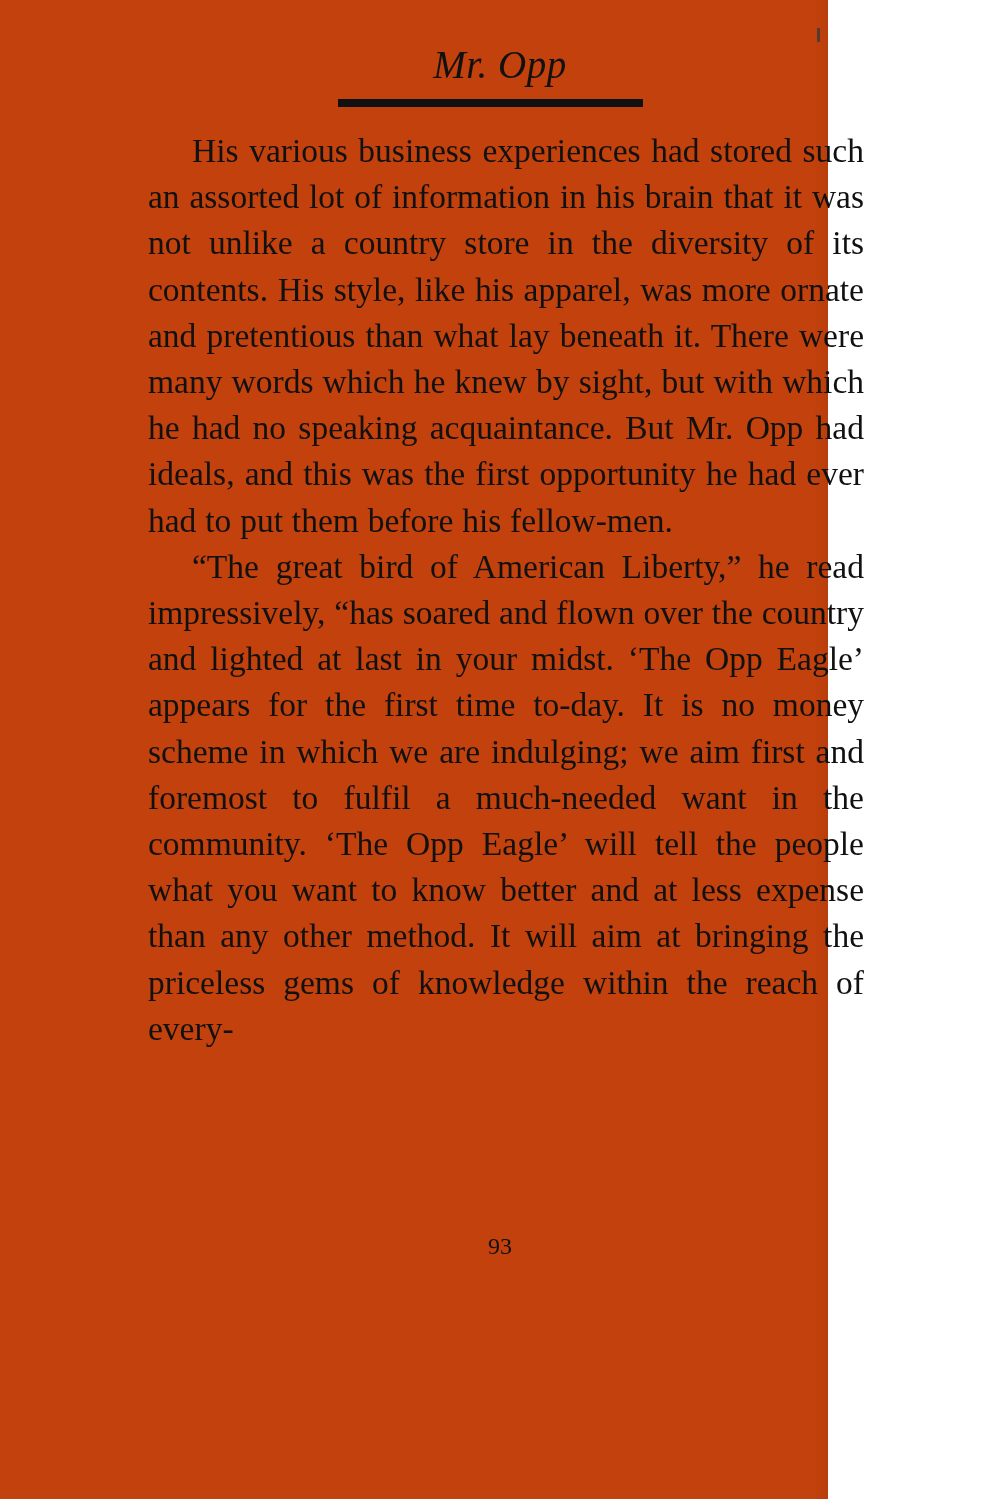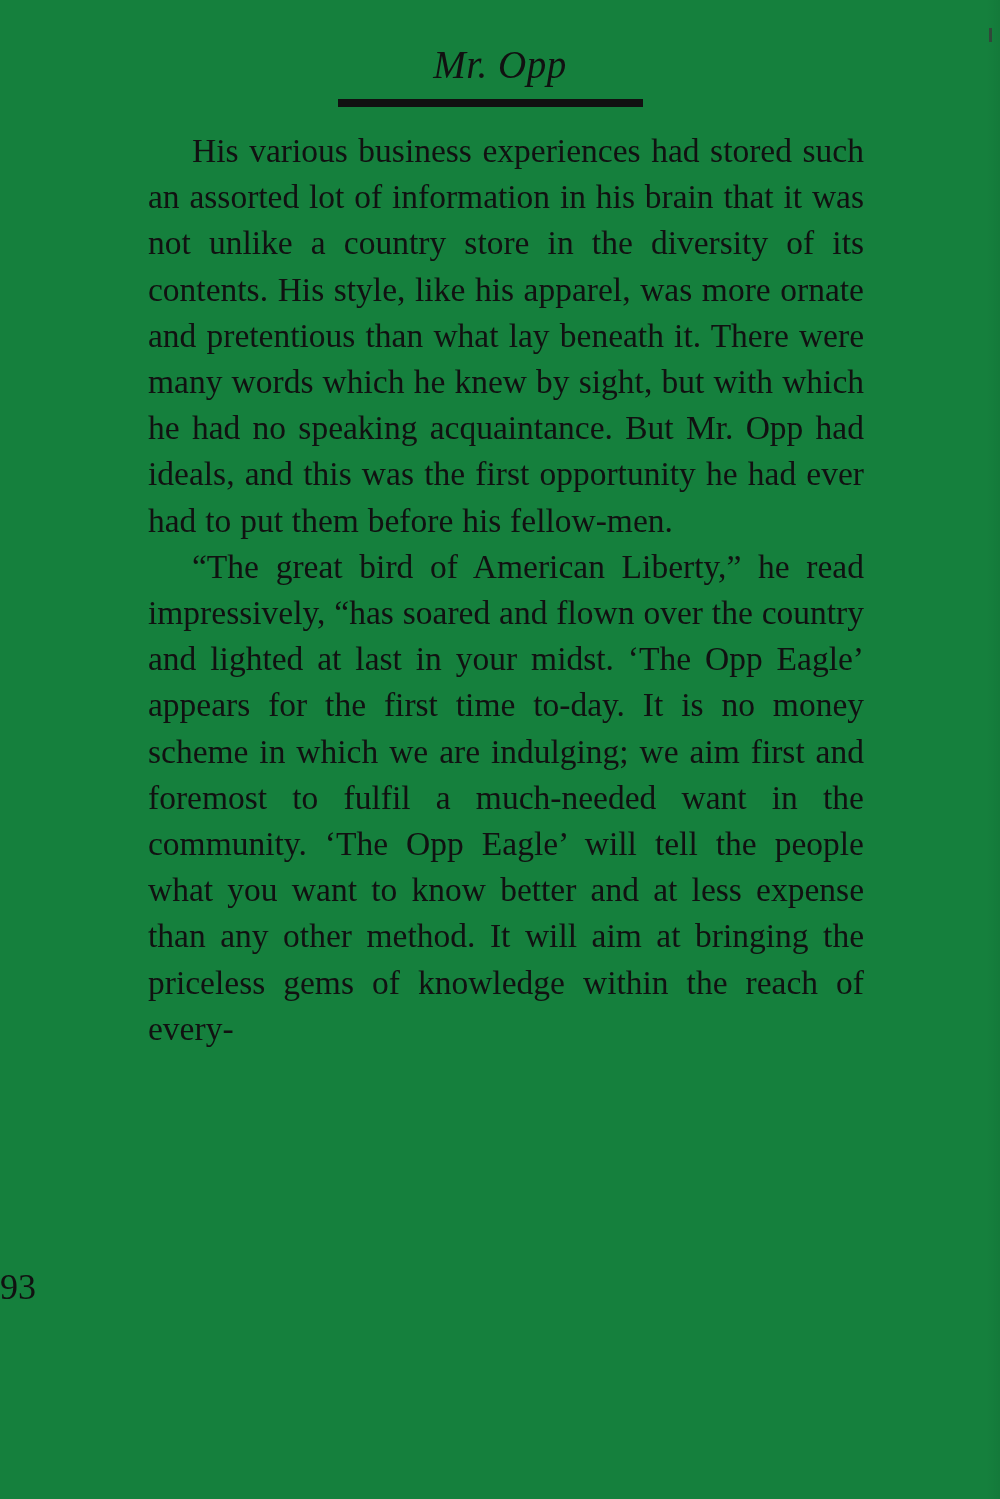--- a/index.html
+++ b/index.html
@@ -11,23 +11,23 @@
     width: 1000px;
     height: 1499px;
     position: relative;
     font-family: "Liberation Serif", "DejaVu Serif", serif;
     color: #111111;
     overflow: hidden;
   }
   .page {
     position: absolute;
     left: 0; top: 0;
-    width: 1000px;
+    width: 828px;
     height: 1499px;
-    background: #15803d;
+    background: #c2410c;
   }
   
   .scan-edge {
     position: absolute;
     right: 0; top: 0;
     width: 14px; height: 1499px;
     background: linear-gradient(to right, rgba(255,255,255,0), rgba(0,0,0,0.05));
     pointer-events: none;
   }
   .running-head {
@@ -61,24 +61,25 @@
     text-align: justify;
     text-justify: inter-word;
     font-size: 33.5px;
     line-height: 46.2px;
     text-indent: 44px;
     hyphens: manual;
     word-spacing: 0.5px;
   }
   .folio {
     position: absolute;
-    top: 1266px;
+    top: 1233px;
     left: 0;
     width: 1000px;
-    font-size: 36px;
+    text-align: center;
+    font-size: 24px;
     font-family: "Liberation Serif", "DejaVu Serif", serif;
   }
   .corner-mark {
     position: absolute;
     top: 28px;
     right: 8px;
     width: 3px;
     height: 14px;
     background: #3a3a3a;
     opacity: .8;

